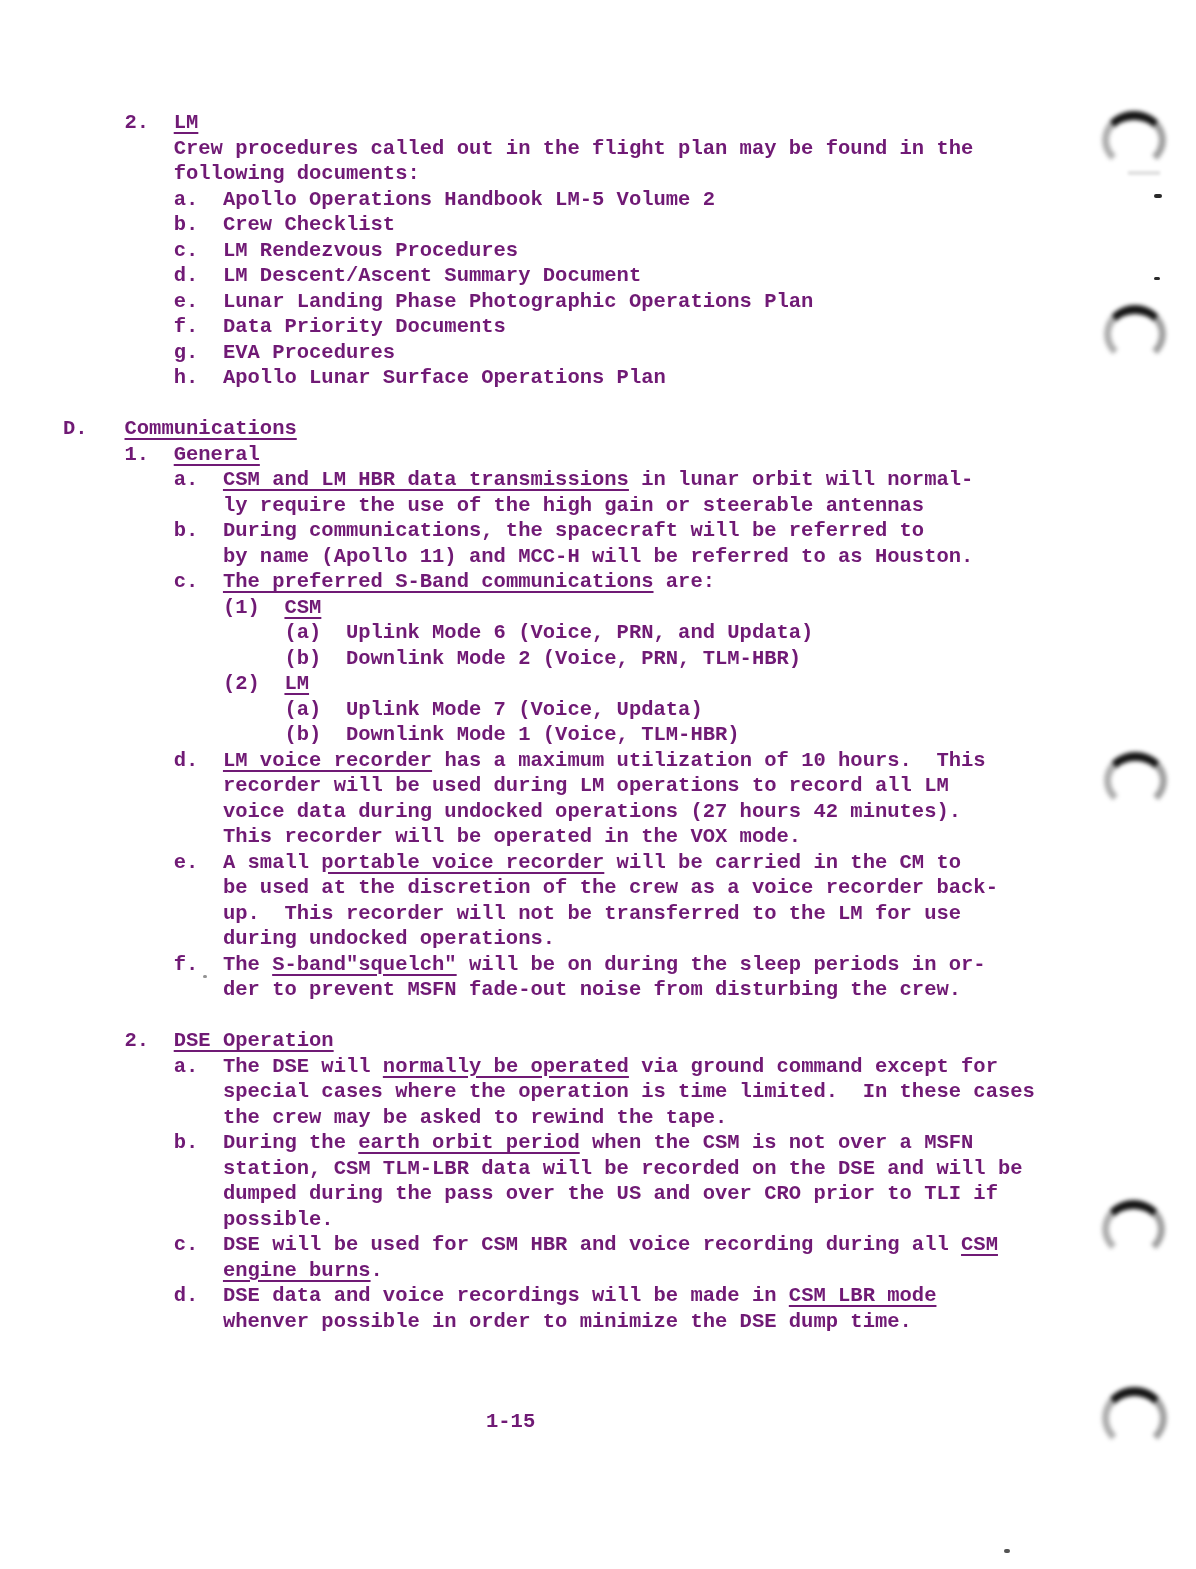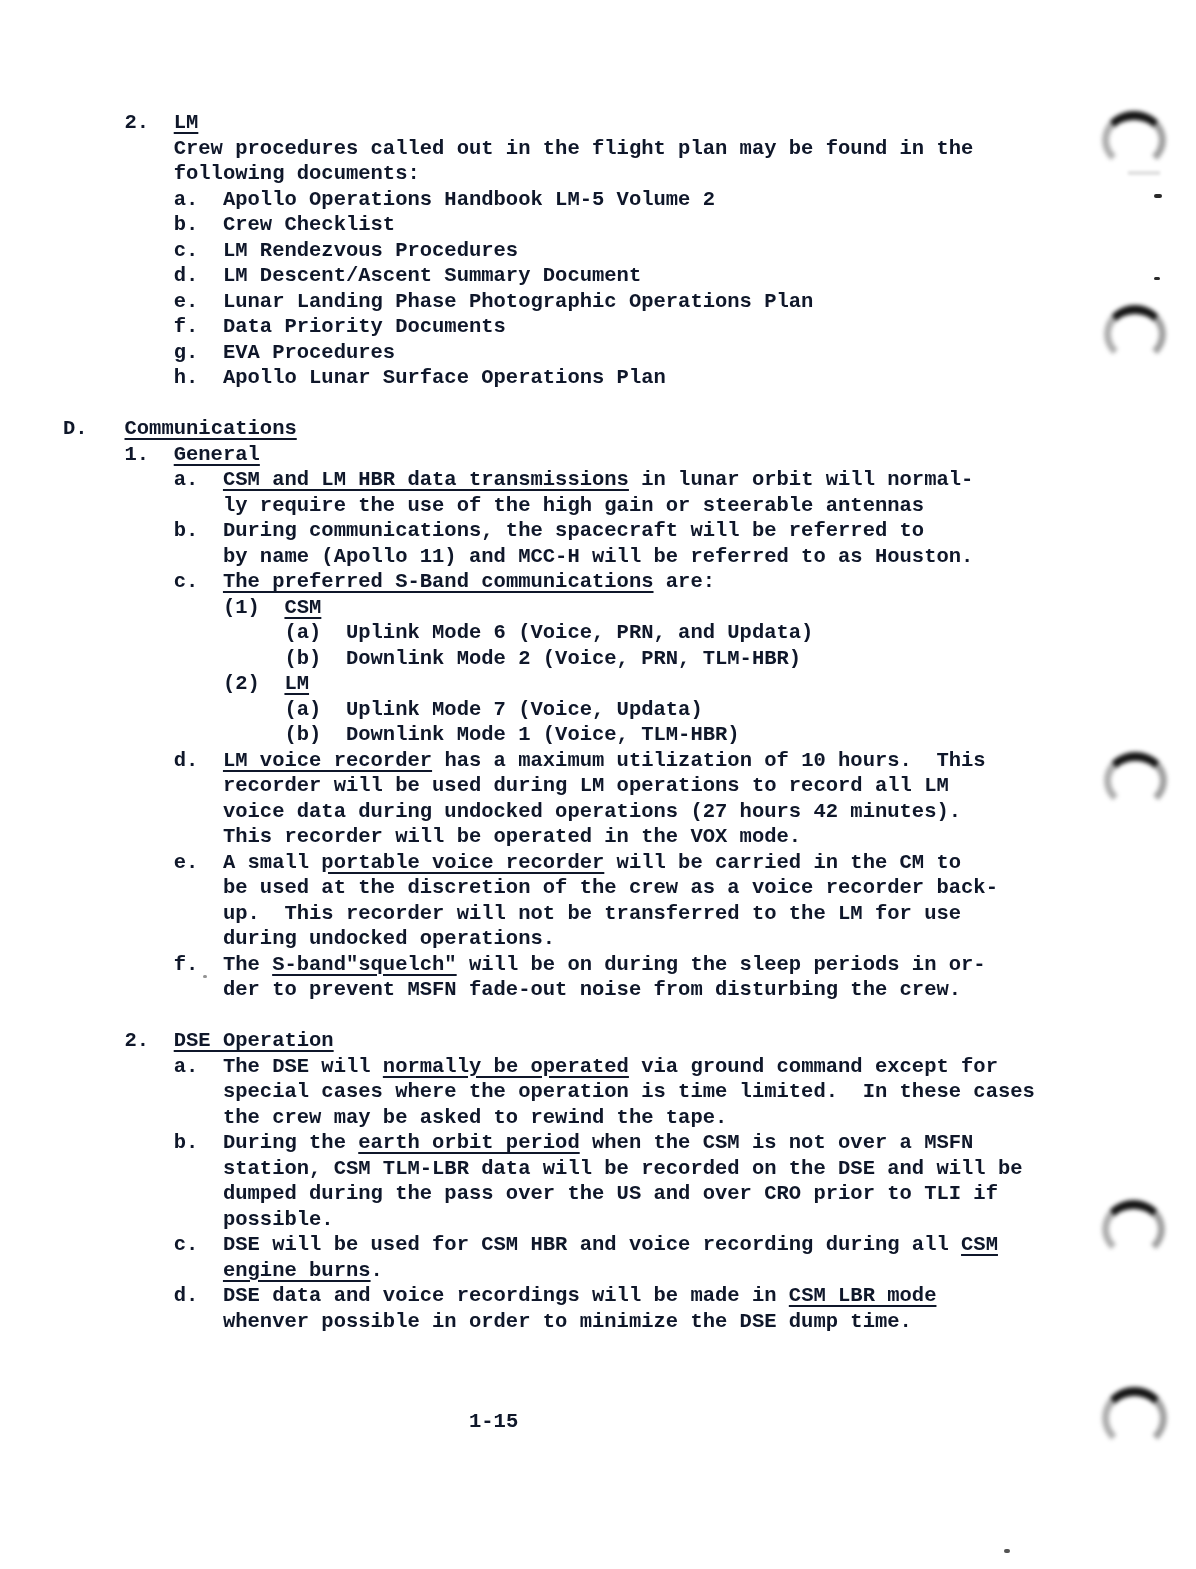--- a/index.html
+++ b/index.html
@@ -7,41 +7,41 @@
     padding: 0;
     background: #ffffff;
   }
   .page {
     position: relative;
     width: 1196px;
     height: 1569px;
     background: #ffffff;
     overflow: hidden;
     font-family: "Liberation Mono", "DejaVu Sans Mono", monospace;
-    color: #0f172a;
+    color: #701a75;
   }
   .doc-body {
     position: absolute;
     top: 110px;
     left: 63px;
     font-size: 20.5px;
     line-height: 25.5px;
     font-weight: 700;
     white-space: pre;
     letter-spacing: 0;
   }
   .line { height: 25.5px; }
   .u {
     text-decoration: underline;
     text-decoration-thickness: 2px;
     text-underline-offset: 4px;
   }
   .page-number {
     position: absolute;
-    left: 469px;
+    left: 486px;
     top: 1410px;
     font-size: 20.5px;
     font-weight: 700;
     white-space: pre;
   }
   
   .ring {
     position: absolute;
     border-radius: 50%;
     border-top: 9px solid rgba(8,8,8,0.95);

